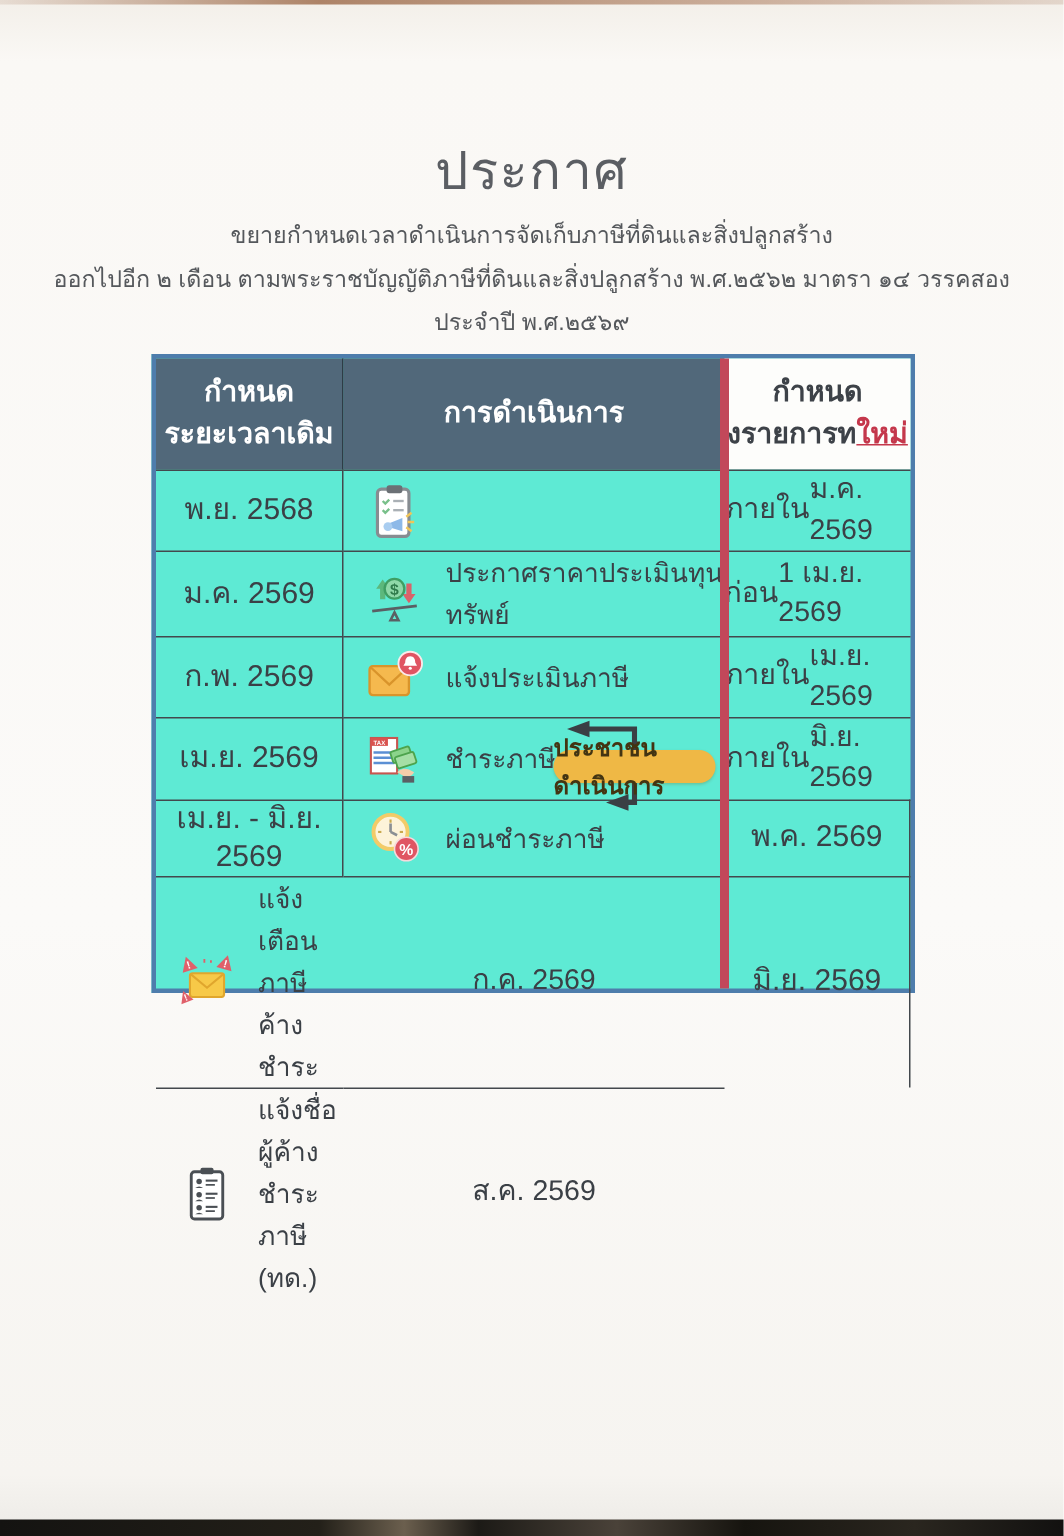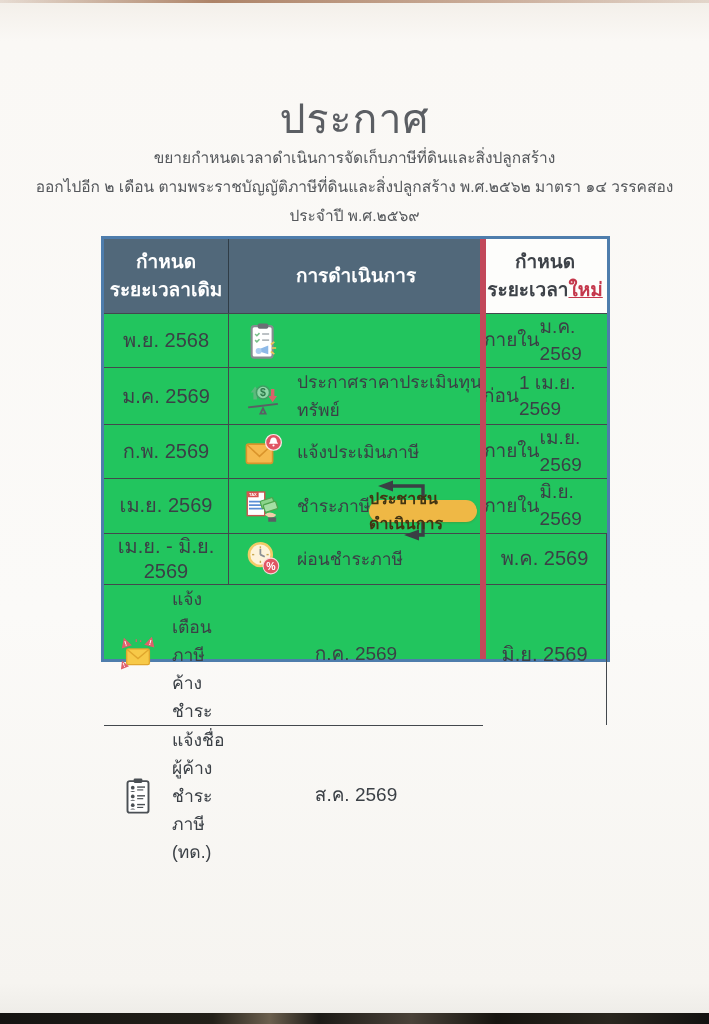--- a/index.html
+++ b/index.html
@@ -8,26 +8,26 @@
     position:relative; overflow:hidden;
     background:linear-gradient(180deg,#f3efe9 0%, #faf8f5 4%, #fbfaf8 60%, #f6f4f0 96%, #eceae6 100%);
     font-family:"Liberation Sans", sans-serif;
   }
   .top-edge { position:absolute; top:0; left:0; width:100%; height:3px;
     background:linear-gradient(90deg, rgba(160,110,80,.15), rgba(150,95,60,.75) 30%, rgba(170,120,90,.55) 70%, rgba(160,110,80,.2)); }
   .bottom-edge { position:absolute; bottom:0; left:0; width:100%; height:11px;
     background:linear-gradient(90deg,#141311 0%, #232019 30%, #6b5f4e 38%, #1c1a16 45%, #4a4239 58%, #16140f 70%, #2a261f 86%, #121110 100%); }
 
   .doc-title { position:absolute; top:86px; left:0; width:100%; text-align:center;
-    font-size:41px; letter-spacing:1px; color:#5b5e63; font-weight:500; }
+    font-size:35px; letter-spacing:1px; color:#5b5e63; font-weight:500; }
   .subtitle { position:absolute; top:143px; left:0; width:100%; text-align:center;
     font-size:15.5px; line-height:29px; color:#55585c; }
 
   .sched-table { position:absolute; left:101px; top:236px; width:509px; height:426px;
-    border:3px solid #4e7dac; background:#22c55e;
+    border:3px solid #4e7dac; background:#5eead4;
     display:grid; grid-template-columns:125px 1fr 124px; grid-template-rows:74px repeat(7,1fr); }
 
   .cell { display:flex; align-items:center; justify-content:center; position:relative; }
   .th { background:#51687a; color:#fff; font-weight:bold; flex-direction:column;
     font-size:19px; line-height:1.5; }
   .th-old { border-right:1.5px solid #2f3c46; }
   .th-new { background:#fdfdfb; color:#3d4248; font-weight:bold; flex-direction:column;
     font-size:19px; line-height:1.5; }
   .th-new .hl { color:#c4374b;text-decoration:underline; }
 
@@ -71,21 +71,21 @@
 
   <div class="cell th th-old">
     <span>กำหนด</span>
     <span>ระยะเวลาเดิม</span>
   </div>
   <div class="cell th">
     <span>การดำเนินการ</span>
   </div>
   <div class="cell th-new cell">
     <span>กำหนด</span>
-    <span><span>ระยะเวลา</span><span class="hl">ใหม่</span></span>
+    <span><span>งรายการท</span><span class="hl">ใหม่</span></span>
   </div>
 
   <div class="cell body-cell old-cell">
     <span>พ.ย. 2568</span>
   </div>
   <div class="cell body-cell action-cell">
     <span class="icon-box">
       <svg viewBox="0 0 48 48">
         <rect x="11" y="7" width="24" height="36" rx="3" fill="#fff" stroke="#878c91" stroke-width="2.4"></rect>
         <rect x="18" y="4" width="12" height="6" rx="2" fill="#6b7075"></rect>

